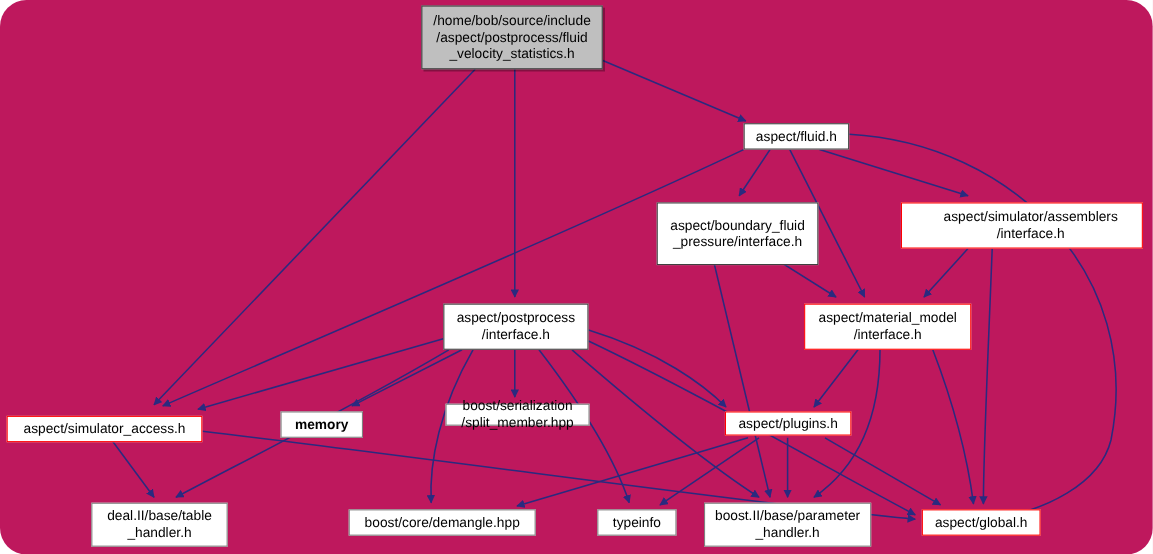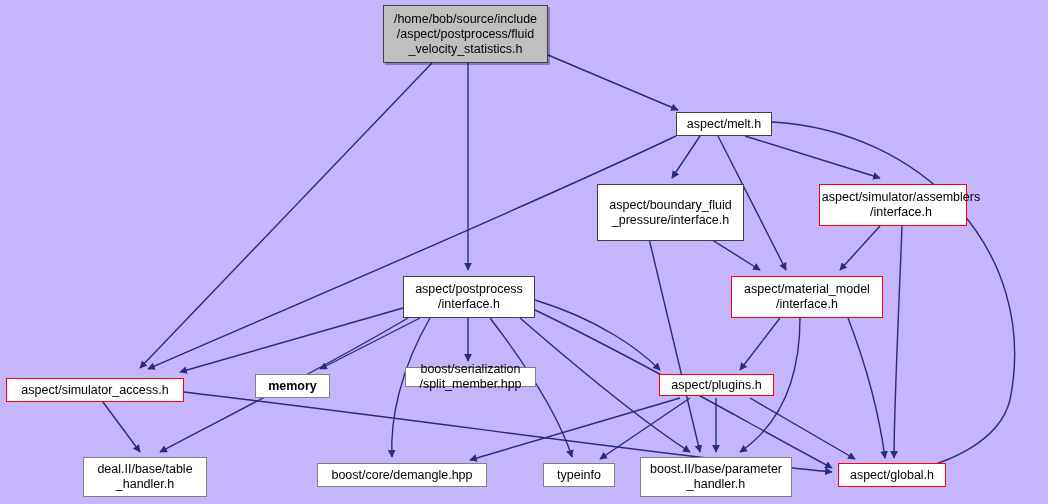--- a/index.html
+++ b/index.html
@@ -4,23 +4,24 @@
 <style>
   html, body {
     margin: 0;
     padding: 0;
     background: #ffffff;
   }
   #graph {
     position: relative;
     width: 1048px;
     height: 504px;
-    background: #c4b5fd;
+    background: #be185d;
     font-family: "Liberation Sans", sans-serif;
     overflow: hidden;
+    border-radius: 24px;
   }
   #edges {
     position: absolute;
     left: 0;
     top: 0;
     width: 1048px;
     height: 504px;
   }
   .node {
     position: absolute;
@@ -93,24 +94,24 @@
         <path d="M 680,398 L 470,460" marker-end="url(#ah)"></path>
         <path d="M 690,398 L 600,459" marker-end="url(#ah)"></path>
         <path d="M 716,398 L 716,452" marker-end="url(#ah)"></path>
         <path d="M 750,398 L 855,459" marker-end="url(#ah)"></path>
       </g>
   </svg>
   <div id="nodes">
       <div class="node root" style="left: 383px; top: 5px; width: 165px; height: 58px;"><span>/home/bob/source/include
 /aspect/postprocess/fluid
 _velocity_statistics.h</span></div>
-      <div class="node dark" style="left: 676px; top: 112px; width: 96px; height: 24px;"><span>aspect/melt.h</span></div>
+      <div class="node dark" style="left: 676px; top: 112px; width: 96px; height: 24px;"><span>aspect/fluid.h</span></div>
       <div class="node dark" style="left: 597px; top: 184px; width: 147px; height: 57px;"><span>aspect/boundary_fluid
 _pressure/interface.h</span></div>
-      <div class="node red" style="left: 819px; top: 184px; width: 148px; height: 42px; padding-left: 16px;"><span>aspect/simulator/assemblers
+      <div class="node red" style="left: 819px; top: 184px; width: 220px; height: 42px; padding-left: 16px;"><span>aspect/simulator/assemblers
 /interface.h</span></div>
       <div class="node dark" style="left: 403px; top: 276px; width: 132px; height: 42px;"><span>aspect/postprocess
 /interface.h</span></div>
       <div class="node red" style="left: 731px; top: 276px; width: 152px; height: 42px; justify-content: center;"><span>aspect/material_model
 /interface.h</span></div>
       <div class="node red" style="left: 6px; top: 378px; width: 178px; height: 24px;"><span>aspect/simulator_access.h</span></div>
       <div class="node plain" style="left: 255px; top: 374px; width: 75px; height: 24px; font-weight: bold;"><span>memory</span></div>
       <div class="node plain" style="left: 405px; top: 367px; width: 131px; height: 20px;"><span>boost/serialization
 /split_member.hpp</span></div>
       <div class="node red" style="left: 659px; top: 374px; width: 115px; height: 22px;"><span>aspect/plugins.h</span></div>

